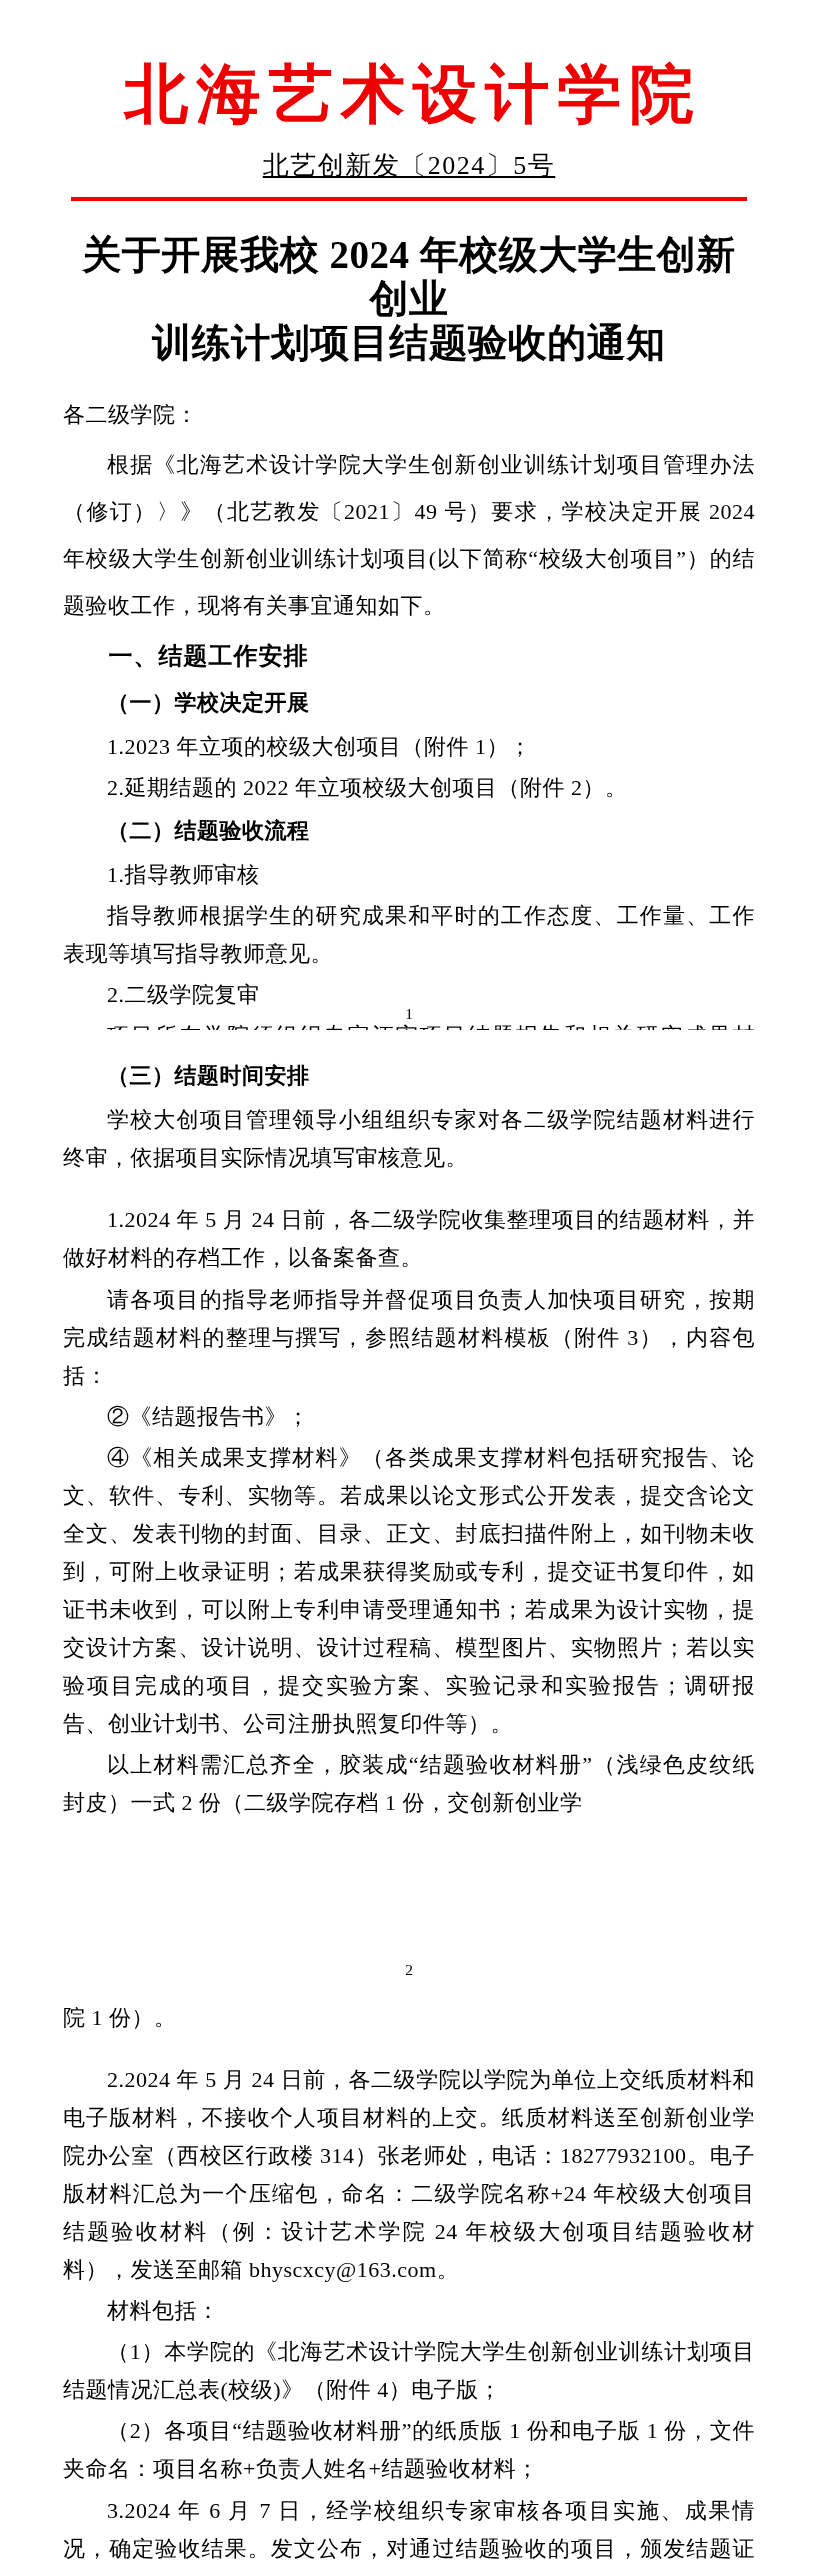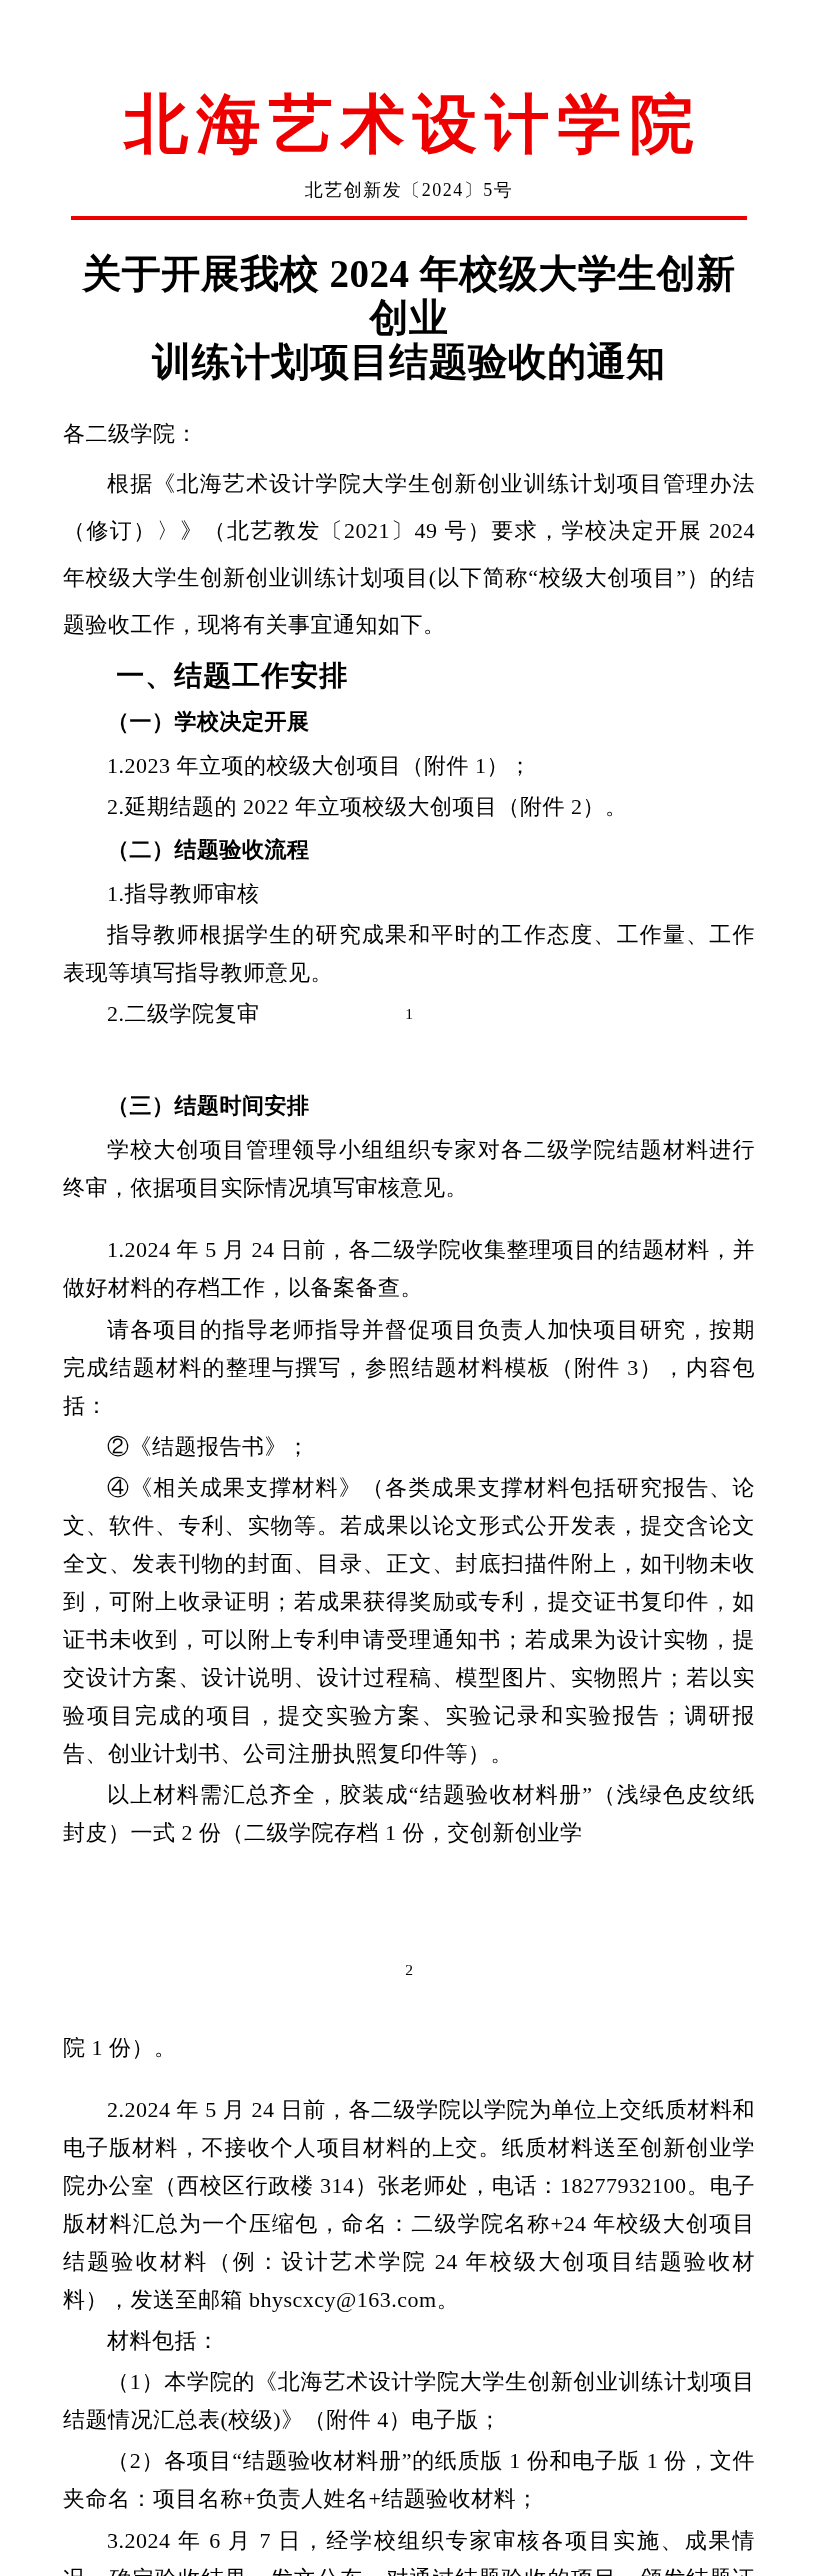--- a/index.html
+++ b/index.html
@@ -2,43 +2,43 @@
 <html style="--red: #ee0000;font-size:8.2px"><head>
 <meta charset="utf-8">
 <style>
   html,body{margin:0;padding:0;background:#ffffff;}
   body{width:818px;color:#000;}
   .page{position:relative;width:100%;overflow:hidden;}
   .page-1{height:1030px;}
   .page-2{height:953px;}
   .page-3{height:984px;}
   .content{
-    padding:17px 63px;
+    padding:11px 63px;
     font-family:"Liberation Serif","DejaVu Serif",serif;
     font-size:22px;
     color:#000;
-    margin-top:24px;
   }
   
   .org-title{
     padding-top:44px;
     text-align:center;
     color:var(--red,#ee0000);
     font-weight:900;
     font-size:64px;
     letter-spacing:8.2px;
     text-indent:8.2px;
     line-height:1.25;
     font-family:"Liberation Serif","DejaVu Serif",serif;
   }
   .doc-number{
     margin-top:13.4px;
     text-align:center;
-    font-size:18px;
+    font-size:26px;
     letter-spacing:1.5px;
+    text-decoration:underline;
   }
   .red-rule{
     height:4.6px;
     background:var(--red,#ee0000);
     margin:13.4px 8.2px 0 8.2px;
   }
   .doc-title{
     margin-top:32px;
     text-align:center;
     font-weight:bold;
@@ -57,21 +57,21 @@
   }
   .blk.loose{line-height:47px;}
   .blk.gap{margin-top:24px;}
   .plain{text-indent:0;}
   .para{text-indent:2em;margin-top:3.1px;}
   .para-cont{text-indent:0;margin-top:0;}
   .item{text-indent:2em;margin-top:3.1px;}
   .h1{
     font-family:Liberation Serif, serif;
     font-weight:bold;
-    font-size:28px;
+    font-size:24px;
     text-indent:1.9em;
     line-height:45px;
     margin-top:4.1px;
     letter-spacing:1px;
   }
   .h2{
     font-weight:bold;
     text-indent:2em;
     line-height:44px;
     margin-top:2.1px;

